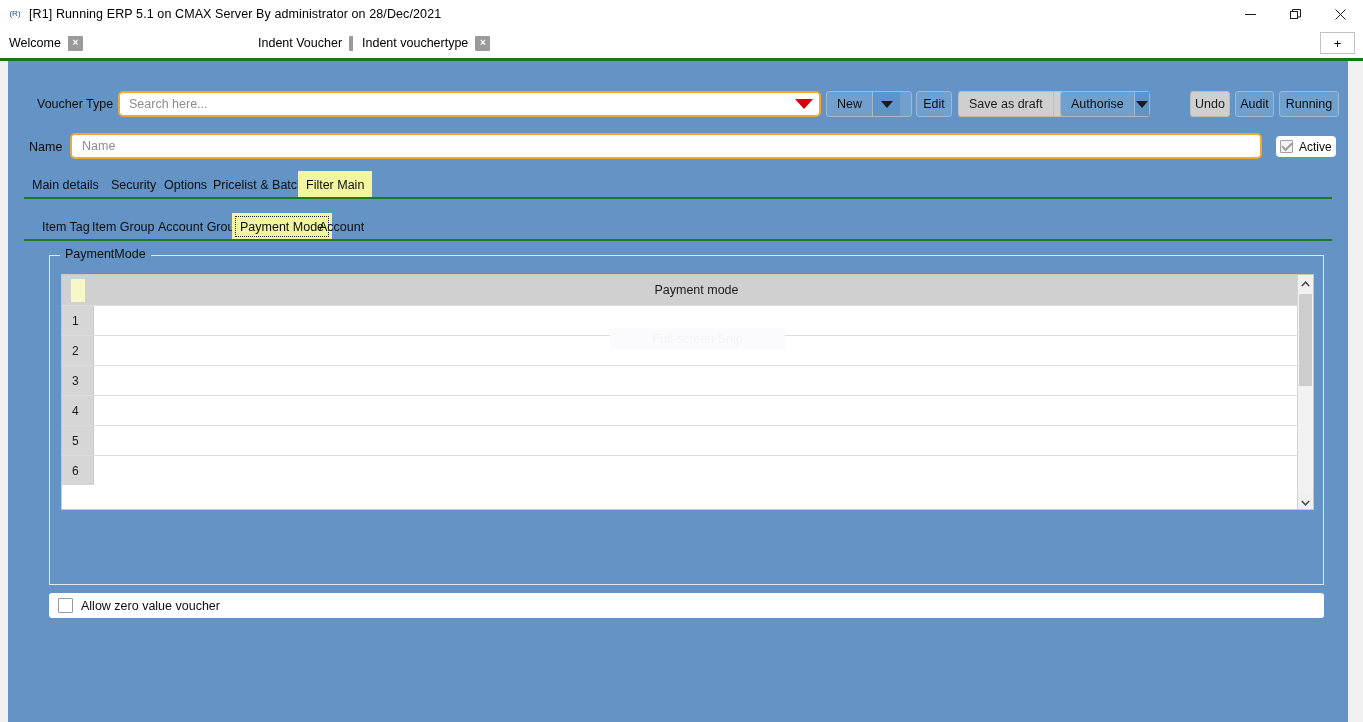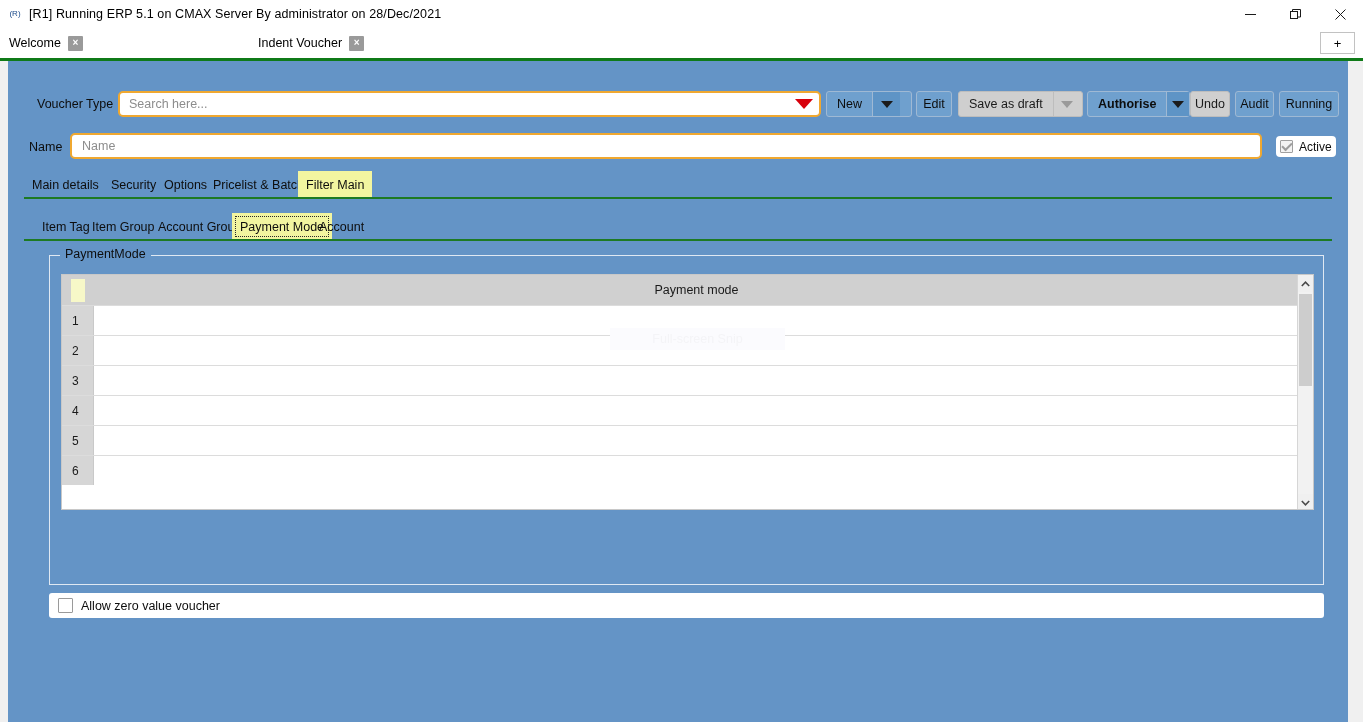--- a/index.html
+++ b/index.html
@@ -135,21 +135,21 @@
     width: 0; height: 0;
     border-left: 6px solid transparent;
     border-right: 6px solid transparent;
     border-top: 7px solid #1b1b1b;
   }
   .caret-sm.dim { border-top-color: #9a9a9a; }
 
   #btn-new      { left: 818px; width: 86px; }
   #btn-edit     { left: 908px; width: 36px; justify-content: center; }
   #btn-savedraft{ left: 950px; width: 125px; }
-  #btn-authorise{ left: 1079px; width: 103px; font-weight: bold; }
+  #btn-authorise{ left: 1052px; width: 90px; }
   #btn-undo     { left: 1182px; width: 40px; }
   #btn-audit    { left: 1227px; width: 39px; }
   #btn-template { left: 1271px; width: 60px; }
 
   
   #lbl-name {
     position: absolute; left: 21px; top: 79px;
     font-size: 12.5px; color: #0d0d0d;
   }
   #name-wrap {
@@ -345,20 +345,24 @@
     <span class="tab-label">Welcome</span>
     <span class="tab-close">×</span>
   </div>
 
 
   <div class="doc-tab" style="left:249px;">
     <span class="tab-label">Indent Voucher</span>
     <span class="tab-close">×</span>
   </div>
 
+  <div class="doc-tab" style="left:353px;">
+    <span class="tab-label">Indent vouchertype</span>
+    <span class="tab-close">×</span>
+  </div>
 
   <div id="tab-add">+</div>
 </div>
 <div id="green-rule-top"></div>
 
 <div id="panel">
 
   <div id="lbl-vouchertype">Voucher Type</div>
 
   <div id="search-wrap">

